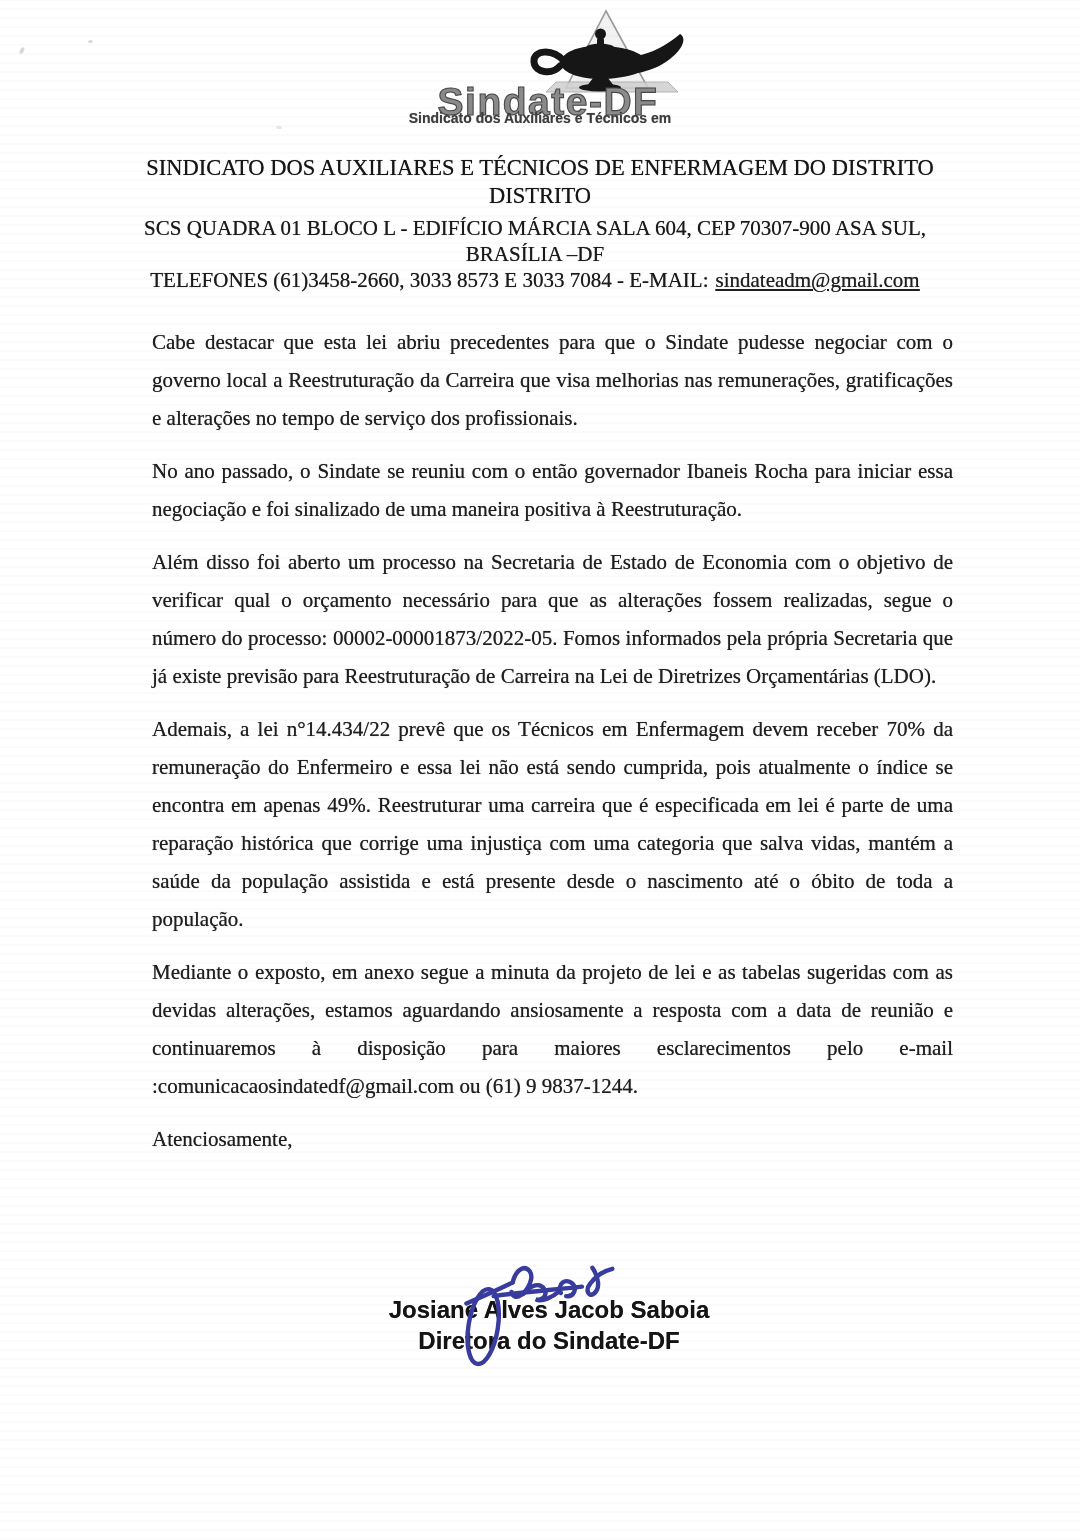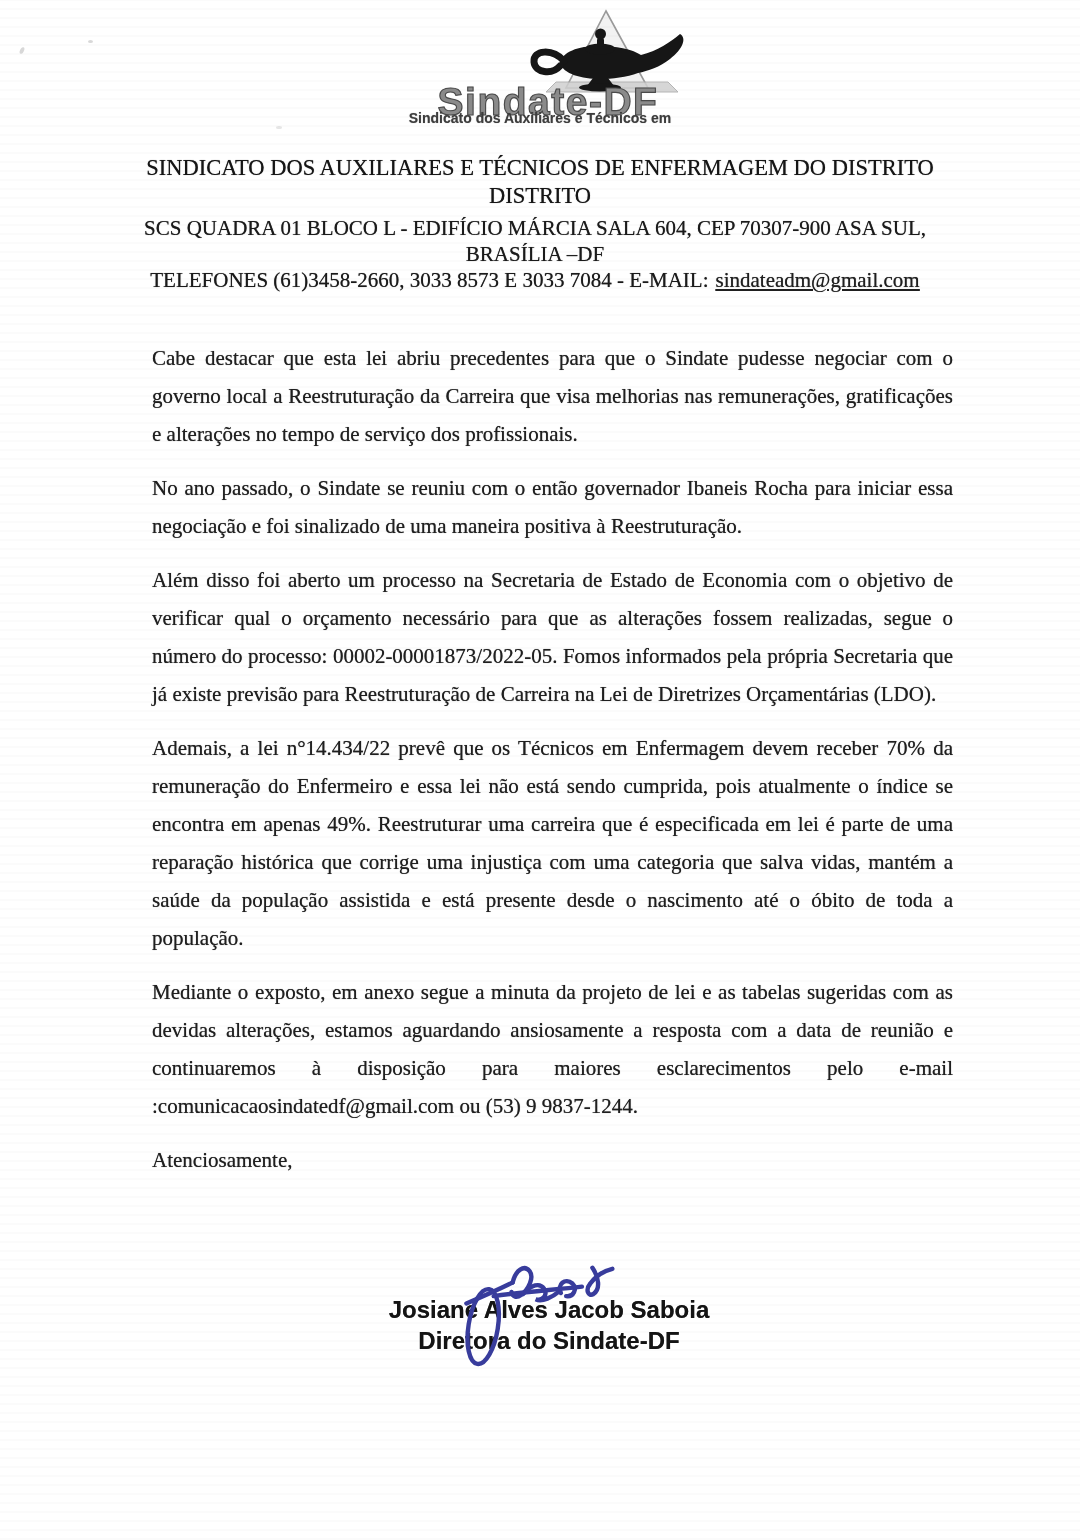--- a/index.html
+++ b/index.html
@@ -51,21 +51,21 @@
     position:absolute;left:90px;right:100px;top:197px;text-align:center;
     font-size:21px;line-height:26px;color:#1a1a1a;margin-top:18px;
   }
   .email-link{ text-decoration:underline;color:var(--link-text);margin-left:7px;cursor:pointer;text-align:center; }
 
   
   .letter-body{
     position:absolute;left:152px;top:323px;width:801px;
     font-size:21px;line-height:38px;text-align:justify;color:var(--body-text);
   }
-  .letter-body p{margin:16px 0 15px 0;}
+  .letter-body p{margin:0 0 15px 0;}
   .closing{margin-top:18px;text-align:left;}
 
   
   .sig-block{
     position:absolute;left:0;right:0;top:1294px;text-align:center;
     font-family:"Liberation Sans", sans-serif;font-weight:bold;
     font-size:24px;line-height:31px;color:#141414;
     padding-left:18px;
     text-shadow:0 0 0.6px rgba(0,0,0,.6);
   }
@@ -136,21 +136,21 @@
     <div>
       <span>TELEFONES (61)3458-2660, 3033 8573 E 3033 7084 - E-MAIL:</span><span class="email-link">sindateadm@gmail.com</span>
     </div>
   </div>
 
   <div class="letter-body scan-text">
     <p>Cabe destacar que esta lei abriu precedentes para que o Sindate pudesse negociar com o governo local a Reestruturação da Carreira que visa melhorias nas remunerações, gratificações e alterações no tempo de serviço dos profissionais.</p>
     <p>No ano passado, o Sindate se reuniu com o então governador Ibaneis Rocha para iniciar essa negociação e foi sinalizado de uma maneira positiva à Reestruturação.</p>
     <p>Além disso foi aberto um processo na Secretaria de Estado de Economia com o objetivo de verificar qual o orçamento necessário para que as alterações fossem realizadas, segue o número do processo: 00002-00001873/2022-05. Fomos informados pela própria Secretaria que já existe previsão para Reestruturação de Carreira na Lei de Diretrizes Orçamentárias (LDO).</p>
     <p>Ademais, a lei n°14.434/22 prevê que os Técnicos em Enfermagem devem receber 70% da remuneração do Enfermeiro e essa lei não está sendo cumprida, pois atualmente o índice se encontra em apenas 49%. Reestruturar uma carreira que é especificada em lei é parte de uma reparação histórica que corrige uma injustiça com uma categoria que salva vidas, mantém a saúde da população assistida e está presente desde o nascimento até o óbito de toda a população.</p>
-    <p>Mediante o exposto, em anexo segue a minuta da projeto de lei e as tabelas sugeridas com as devidas alterações, estamos aguardando ansiosamente a resposta com a data de reunião e continuaremos à disposição para maiores esclarecimentos pelo e-mail :comunicacaosindatedf@gmail.com ou (53) 9 9837-1244.</p>
+    <p>Mediante o exposto, em anexo segue a minuta da projeto de lei e as tabelas sugeridas com as devidas alterações, estamos aguardando ansiosamente a resposta com a data de reunião e continuaremos à disposição para maiores esclarecimentos pelo e-mail :comunicacaosindatedf@gmail.com ou (61) 9 9837-1244.</p>
     <p class="closing">Atenciosamente,</p>
   </div>
 
   <div class="sig-block">
     <div>Josiane Alves Jacob Saboia</div>
     <div>Diretora do Sindate-DF</div>
   </div>
 
   <svg class="signature-svg" viewBox="0 0 160 110" aria-hidden="true">
     <g fill="none" stroke="currentColor" stroke-width="4.2" stroke-linecap="round">

